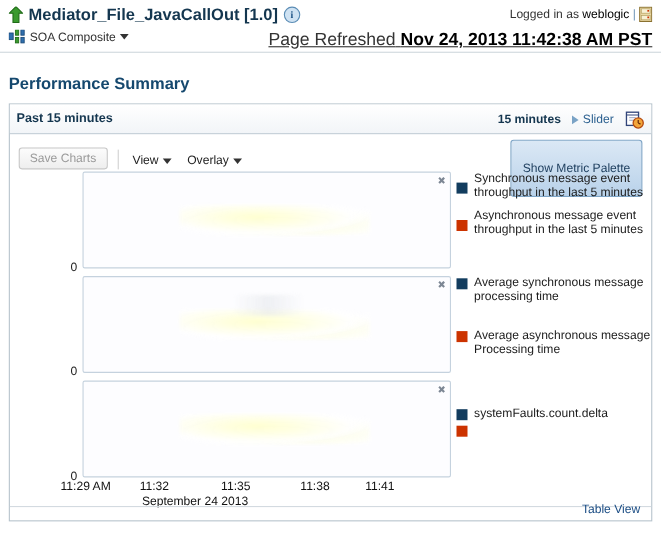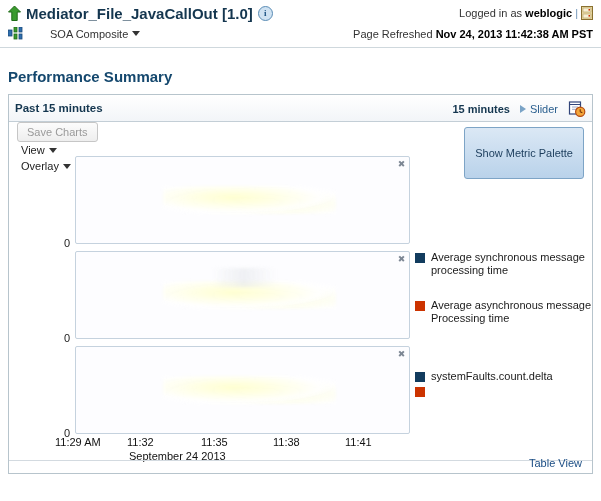--- a/index.html
+++ b/index.html
@@ -64,21 +64,20 @@
     left: 8px;
     top: 27px;
     display: flex;
     align-items: center;
     gap: 4px;
   }
   .composite-label {
     font-size: 11px;
     color: #333333;
     white-space: nowrap;
-    margin-left: 23px;
   }
   .caret-down {
     width: 0;
     height: 0;
     border-left: 4px solid transparent;
     border-right: 4px solid transparent;
     border-top: 5px solid #333333;
     display: inline-block;
   }
   .soa-icon {
@@ -91,35 +90,36 @@
   .login-row {
     position: absolute;
     right: 8px;
     top: 6px;
     display: flex;
     align-items: center;
     gap: 3px;
     white-space: nowrap;
   }
   .login-label { font-size: 11px; color: #333; }
-  .login-user { font-size: 11px; color: #000; font-weight: bold; }
+  .login-user { font-size: 11px; color: #000; font-weight: normal; }
   .login-bar { color: #6f95b8; font-size: 11px; }
   .server-icon {
     width: 12px;
     height: 14px;
     position: relative;
     flex: none;
   }
   .refresh-row {
     position: absolute;
     right: 8px;
     top: 28px;
     white-space: nowrap;
-    font-size: 11px;
+    font-size: 16px;
     color: #333;
+    text-decoration: underline;
   }
   .refresh-date { font-weight: bold; color: #000; }
 
   .header-rule {
     position: absolute;
     left: 0; right: 0; top: 47px;
     height: 1px;
     background: #cfd8dd;
   }
 
@@ -190,24 +190,23 @@
   }
   .clock-icon {
     width: 18px; height: 18px; position: relative; flex: none;
   }
 
   
   .toolbar {
     position: relative;
     height: 32px;
     display: flex;
-    align-items: flex-start;
+    align-items: flex-end;
     padding: 0 8px;
     box-sizing: border-box;
-    flex-direction: column;
   }
   .btn-save {
     font-size: 11px;
     color: #9a9a9a;
     background: linear-gradient(to bottom, #fcfcfc, #eeeeee);
     border: 1px solid #c6c6c6;
     border-radius: 3px;
     padding: 3px 9px;
     cursor: default;
   }
@@ -475,20 +474,30 @@
   </div>
 
   <div class="chart-area">
 
     <div class="chart-row r0">
       <div class="y-axis-zero">0</div>
       <div class="plot-box">
         <div class="watermark"></div>
         <span class="close-x">✖</span>
       </div>
+      <div class="legend">
+        <div class="legend-item">
+          <span class="legend-swatch" style="background:#123c5e"></span>
+          <span class="legend-text">Synchronous message event throughput in the last 5 minutes</span>
+        </div>
+        <div class="legend-item">
+          <span class="legend-swatch" style="background:#cc3300"></span>
+          <span class="legend-text">Asynchronous message event throughput in the last 5 minutes</span>
+        </div>
+      </div>
     </div>
 
     <div class="chart-row r1">
       <div class="y-axis-zero">0</div>
       <div class="plot-box">
         <div class="watermark peak"></div>
         <span class="close-x">✖</span>
       </div>
       <div class="legend">
         <div class="legend-item compact">
@@ -517,21 +526,21 @@
           <span class="legend-swatch" style="background:#cc3300"></span>
         </div>
       </div>
     </div>
 
     <div class="x-axis" style="position:absolute; left:46px; top:282px;">
       <span class="x-tick" style="left:0px">11:29 AM</span>
       <span class="x-tick" style="left:72px">11:32</span>
       <span class="x-tick" style="left:146px">11:35</span>
       <span class="x-tick" style="left:218px">11:38</span>
-      <span class="x-tick" style="left:290px">11:41</span>
+      <span class="x-tick" style="left:277px">11:41</span>
       <span class="x-date">September 24 2013</span>
     </div>
 
   </div>
 
   <div class="panel-footer">
     <div class="bottom-rule"></div>
     <a class="table-view-link">Table View</a>
   </div>
 

